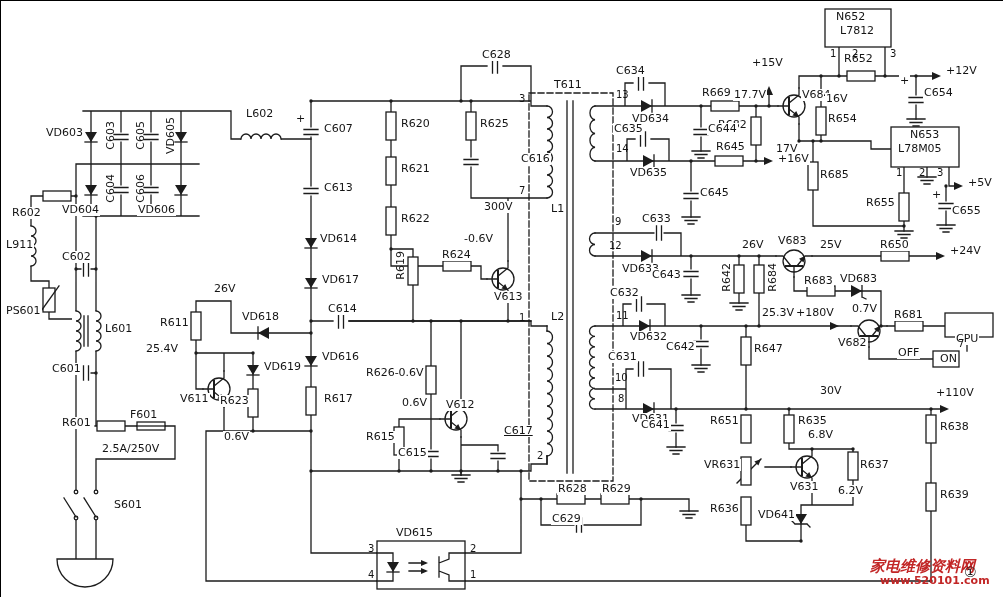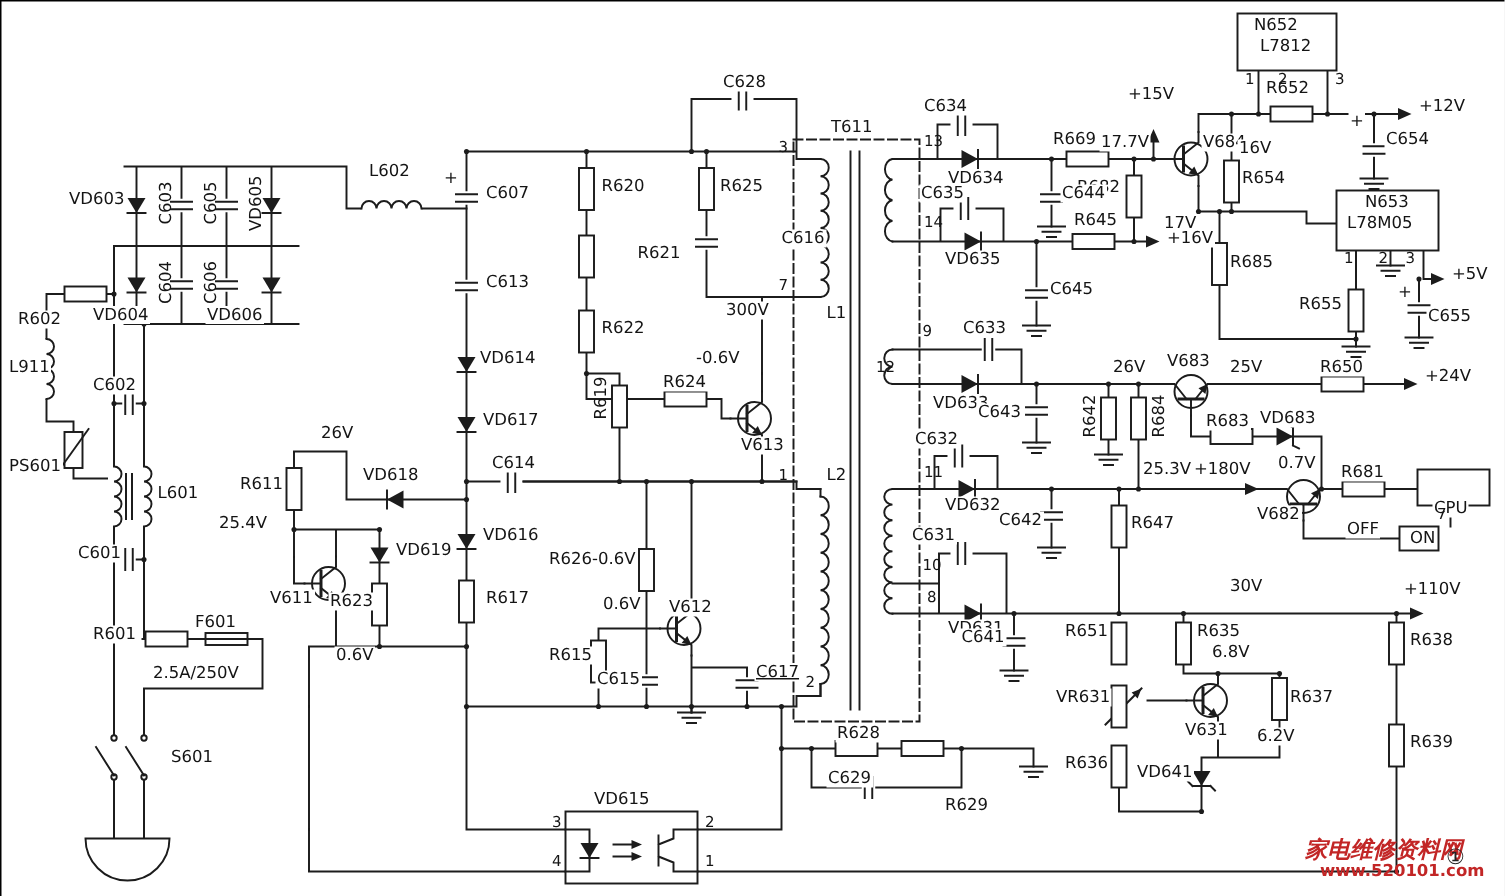--- a/index.html
+++ b/index.html
@@ -387,21 +387,21 @@
       <span class="lbl" style="left: 128px; top: 408px;">F601</span>
       <span class="lbl" style="left: 100px; top: 442px;">2.5A/250V</span>
       <span class="lbl" style="left: 112px; top: 498px;">S601</span>
       <span class="lbl" style="left: 244px; top: 107px;">L602</span>
       <span class="lbl" style="left: 294px; top: 112px;">+</span>
       <span class="lbl" style="left: 322px; top: 122px;">C607</span>
       <span class="lbl" style="left: 322px; top: 181px;">C613</span>
       <span class="lbl" style="left: 318px; top: 232px;">VD614</span>
       <span class="lbl" style="left: 320px; top: 273px;">VD617</span>
       <span class="lbl" style="left: 399px; top: 117px;">R620</span>
-      <span class="lbl" style="left: 399px; top: 162px; margin-left: 24px;">R621</span>
+      <span class="lbl" style="left: 399px; top: 162px;">R621</span>
       <span class="lbl" style="left: 399px; top: 212px;">R622</span>
       <span class="lbl vert" style="left: 393px; top: 250px;">R619</span>
       <span class="lbl" style="left: 326px; top: 302px;">C614</span>
       <span class="lbl" style="left: 440px; top: 248px;">R624</span>
       <span class="lbl" style="left: 462px; top: 232px;">-0.6V</span>
       <span class="lbl" style="left: 492px; top: 290px;">V613</span>
       <span class="lbl" style="left: 478px; top: 117px;">R625</span>
       <span class="lbl" style="left: 478px; top: 152px; margin-left: 41px;">C616</span>
       <span class="lbl" style="left: 482px; top: 200px;">300V</span>
       <span class="lbl" style="left: 480px; top: 48px;">C628</span>
@@ -413,40 +413,40 @@
       <span class="lbl" style="left: 178px; top: 392px;">V611</span>
       <span class="lbl" style="left: 218px; top: 394px;">R623</span>
       <span class="lbl" style="left: 320px; top: 350px;">VD616</span>
       <span class="lbl" style="left: 322px; top: 392px;">R617</span>
       <span class="lbl" style="left: 364px; top: 366px;">R626-0.6V</span>
       <span class="lbl" style="left: 400px; top: 396px;">0.6V</span>
       <span class="lbl" style="left: 444px; top: 398px;">V612</span>
       <span class="lbl" style="left: 222px; top: 430px;">0.6V</span>
       <span class="lbl" style="left: 364px; top: 430px;">R615</span>
       <span class="lbl" style="left: 396px; top: 446px;">C615</span>
-      <span class="lbl" style="left: 502px; top: 441px; text-decoration: underline;">C617</span>
+      <span class="lbl" style="left: 502px; top: 424px; text-decoration: underline;">C617</span>
       <span class="lbl" style="left: 556px; top: 482px;">R628</span>
-      <span class="lbl" style="left: 628px; top: 482px; margin-top: 48px;">R629</span>
+      <span class="lbl" style="left: 600px; top: 482px;">R629</span>
       <span class="lbl" style="left: 550px; top: 512px;">C629</span>
       <span class="lbl" style="left: 394px; top: 526px;">VD615</span>
       <span class="lbl pin" style="left: 366px; top: 543px;">3</span>
       <span class="lbl pin" style="left: 468px; top: 543px;">2</span>
       <span class="lbl pin" style="left: 366px; top: 569px;">4</span>
       <span class="lbl pin" style="left: 468px; top: 569px;">1</span>
       <span class="lbl" style="left: 552px; top: 78px;">T611</span>
       <span class="lbl pin" style="left: 517px; top: 93px;">3</span>
       <span class="lbl pin" style="left: 517px; top: 185px;">7</span>
       <span class="lbl pin" style="left: 517px; top: 312px;">1</span>
       <span class="lbl pin" style="left: 535px; top: 450px;">2</span>
       <span class="lbl" style="left: 549px; top: 202px;">L1</span>
       <span class="lbl" style="left: 549px; top: 310px;">L2</span>
       <span class="lbl pin" style="left: 614px; top: 89px;">13</span>
       <span class="lbl pin" style="left: 614px; top: 143px;">14</span>
       <span class="lbl pin" style="left: 613px; top: 216px;">9</span>
-      <span class="lbl pin" style="left: 582px; top: 240px;">12</span>
+      <span class="lbl pin" style="left: 607px; top: 240px;">12</span>
       <span class="lbl pin" style="left: 614px; top: 310px;">11</span>
       <span class="lbl pin" style="left: 613px; top: 372px;">10</span>
       <span class="lbl pin" style="left: 616px; top: 393px;">8</span>
       <span class="lbl" style="left: 614px; top: 64px;">C634</span>
       <span class="lbl" style="left: 630px; top: 112px;">VD634</span>
       <span class="lbl" style="left: 700px; top: 86px;">R669</span>
       <span class="lbl" style="left: 750px; top: 56px;">+15V</span>
       <span class="lbl" style="left: 732px; top: 88px;">17.7V</span>
       <span class="lbl" style="left: 800px; top: 88px;">V684</span>
       <span class="lbl" style="left: 824px; top: 92px;">16V</span>

